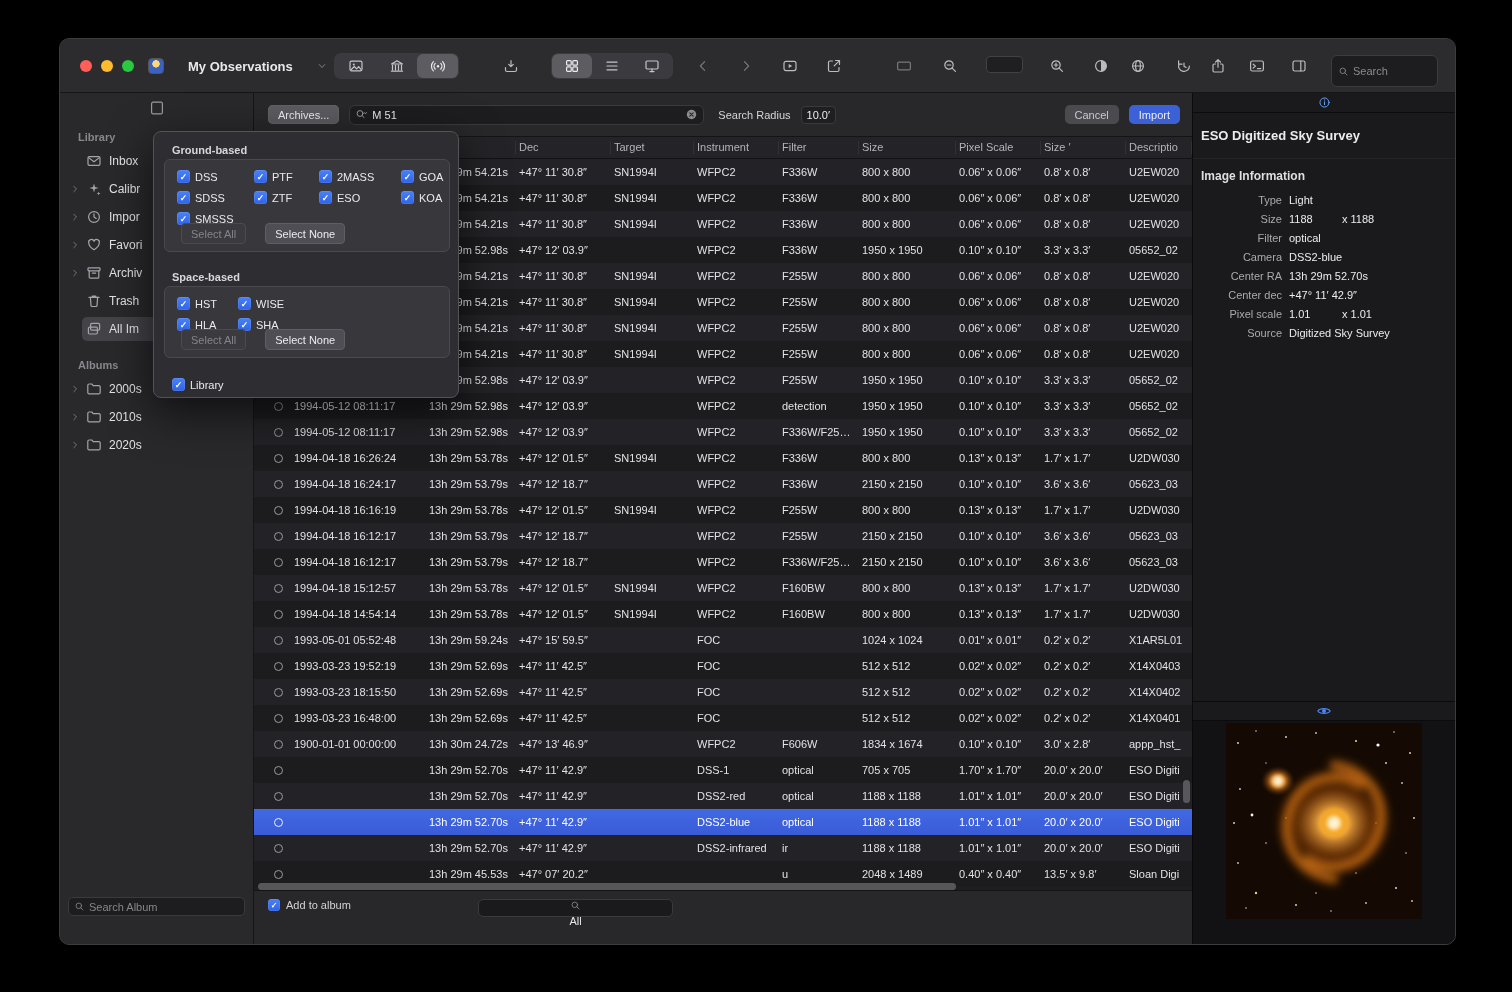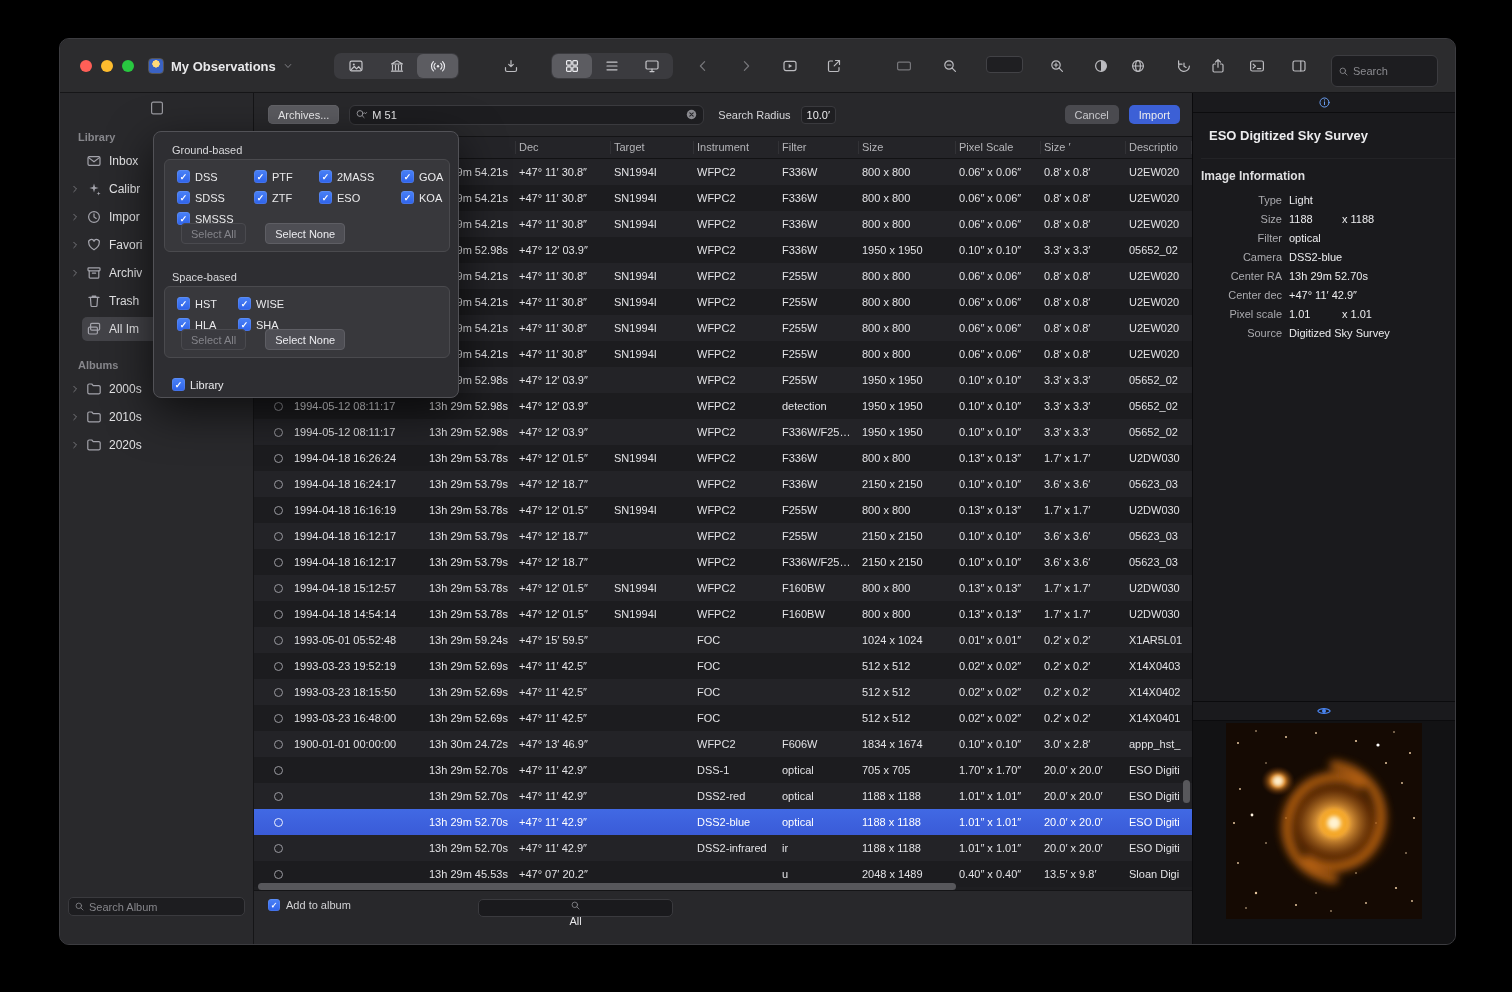--- a/index.html
+++ b/index.html
@@ -5,21 +5,21 @@
   * { margin:0; padding:0; box-sizing:border-box; }
   html,body { width:1512px; height:992px; background:#000; overflow:hidden;
     font-family:"Liberation Sans", sans-serif; -webkit-font-smoothing:antialiased; }
   .window { position:absolute; left:59px; top:38px; width:1397px; height:907px;
     background:#262629; border-radius:10px; overflow:hidden;
     border:1px solid #3c3c40; box-shadow:0 25px 70px rgba(0,0,0,.75); }
 
   
   .titlebar { position:relative; height:54px; background:#2c2c2e; border-bottom:1px solid #161618; }
   .tl { position:absolute; top:21px; width:12px; height:12px; border-radius:50%; }
-  .tb-title { position:absolute; left:88px; top:0; height:54px; display:flex; align-items:center; gap:7px; }
+  .tb-title { position:absolute; left:88px; top:0; height:54px; display:flex; align-items:center; gap:24px; }
   .app-icon { width:16px; height:16px; border-radius:4px;
     background:radial-gradient(circle at 50% 35%, #ffd978 0 30%, #3a62c4 34% 100%); border:1px solid #555; }
   .wtitle { font-size:13px; font-weight:bold; color:#e9e9eb; }
   .ic { display:inline-flex; align-items:center; justify-content:center; }
   .i16 { width:16px; height:16px; } .i13 { width:13px; height:13px; } .i11 { width:11px; height:11px; } .i10 { width:10px; height:10px; }
   .tbi { position:absolute; top:15px; width:26px; height:24px; display:flex; align-items:center;
     justify-content:center; color:#bcbcc0; border-radius:5px; }
   .tbi.dim { color:#77777b; }
   .seg { position:absolute; top:14px; height:26px; background:#3b3b3f; border-radius:7px; display:flex; padding:1px; }
   .seg .s { width:41px; display:flex; align-items:center; justify-content:center; border-radius:6px; color:#c6c6ca; }
@@ -94,38 +94,38 @@
   .bb-field { width:195px; height:18px; background:#1a1a1d; border:1px solid #3a3a3e; border-radius:5px;
     display:flex; align-items:center; padding:0 5px; gap:4px; color:#e8e8ea;flex-direction:column; }
   .cbbox { width:13px; height:13px; border-radius:3.5px; background:linear-gradient(#4a82f7,#2f63ea);
     display:inline-flex; align-items:center; justify-content:center; color:#fff; font-size:9px; font-weight:bold;
     box-shadow:inset 0 0 0 .5px rgba(255,255,255,.18); flex:none; }
   .cbbox.sm { width:12px; height:12px; font-size:8px; }
 
   
   .popover { position:absolute; left:93px; top:92px; width:306px; height:267px; background:#2e2e32;
     border:1px solid #525257; border-radius:8px; box-shadow:0 14px 45px rgba(0,0,0,.65); z-index:60; font-size:11px; }
-  .po-h { position:absolute; left:18px; color:#d8d8db; }
+  .po-h { position:absolute; left:18px; color:#d8d8db;font-weight:bold; }
   .gbox { position:absolute; left:10px; width:286px; background:#38383c; border:1px solid #4a4a4e; border-radius:6px; }
   .ggrid { display:grid; padding:6px 0 0 12px; }
   .g4 { grid-template-columns:77px 65px 82px auto; }
   .g2 { grid-template-columns:61px auto; }
   .gcell { height:21px; display:flex; align-items:center; }
   .cb { display:inline-flex; align-items:center; gap:5px; color:#eaeaec; }
   .gbtns { position:absolute; left:16px; bottom:7px; display:flex; gap:19px; }
   .mini { height:21px; padding:0 9px; border-radius:4px; font-size:11px; display:inline-flex; align-items:center; }
   .mini.off { background:#3a3a3f; border:1px solid #4a4a4f; color:#84848a; }
   .mini.onb { background:#4e4e54; border:1px solid #5e5e64; color:#ececf0; }
   .po-lib { position:absolute; left:18px; top:246px; }
 
   
   .ip-head { position:absolute; top:0; left:0; right:0; height:20px; border-bottom:1px solid #0c0c0e;
     display:flex; align-items:center; justify-content:center; color:#6ba0f6; }
   .ip-title { position:absolute; top:20px; left:0; right:0; height:46px; display:flex; align-items:center;
-    padding-left:8px; font-size:13px; font-weight:bold; color:#ececee; border-bottom:1px solid #232326;margin-left:8px; }
+    padding-left:8px; font-size:13px; font-weight:bold; color:#ececee; border-bottom:1px solid #232326; }
   .ip-section { position:absolute; top:76px; left:8px; font-size:12px; font-weight:bold; color:#dfdfe1; }
   .ip-fields { position:absolute; top:98px; left:0; right:0; }
   .frow { display:flex; font-size:11px; line-height:19px; }
   .fl { width:96px; text-align:right; color:#aaaaae; padding-right:7px; flex:none; }
   .fv { color:#ececee; white-space:nowrap; }
   .fv.w1 { display:inline-block; min-width:53px; }
   .ip-eyeband { position:absolute; top:608px; left:0; right:0; height:20px; border-top:1px solid #0b0b0d;
     border-bottom:1px solid #0b0b0d; display:flex; align-items:center; justify-content:center; color:#4a86f5; }
   .ip-lower { position:absolute; top:628px; bottom:0; left:0; right:0; background:#121214; }
   .ip-image { position:absolute; top:2px; left:33px; width:196px; height:196px; overflow:hidden; }

